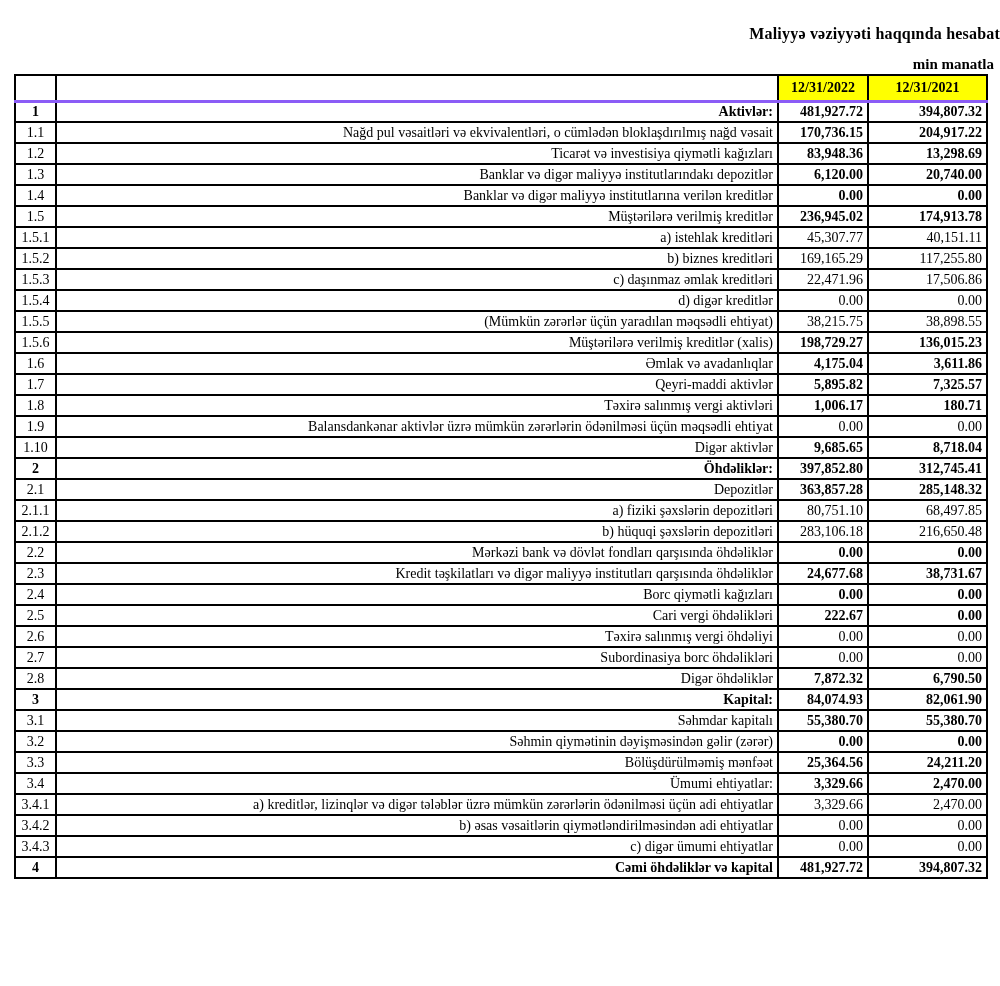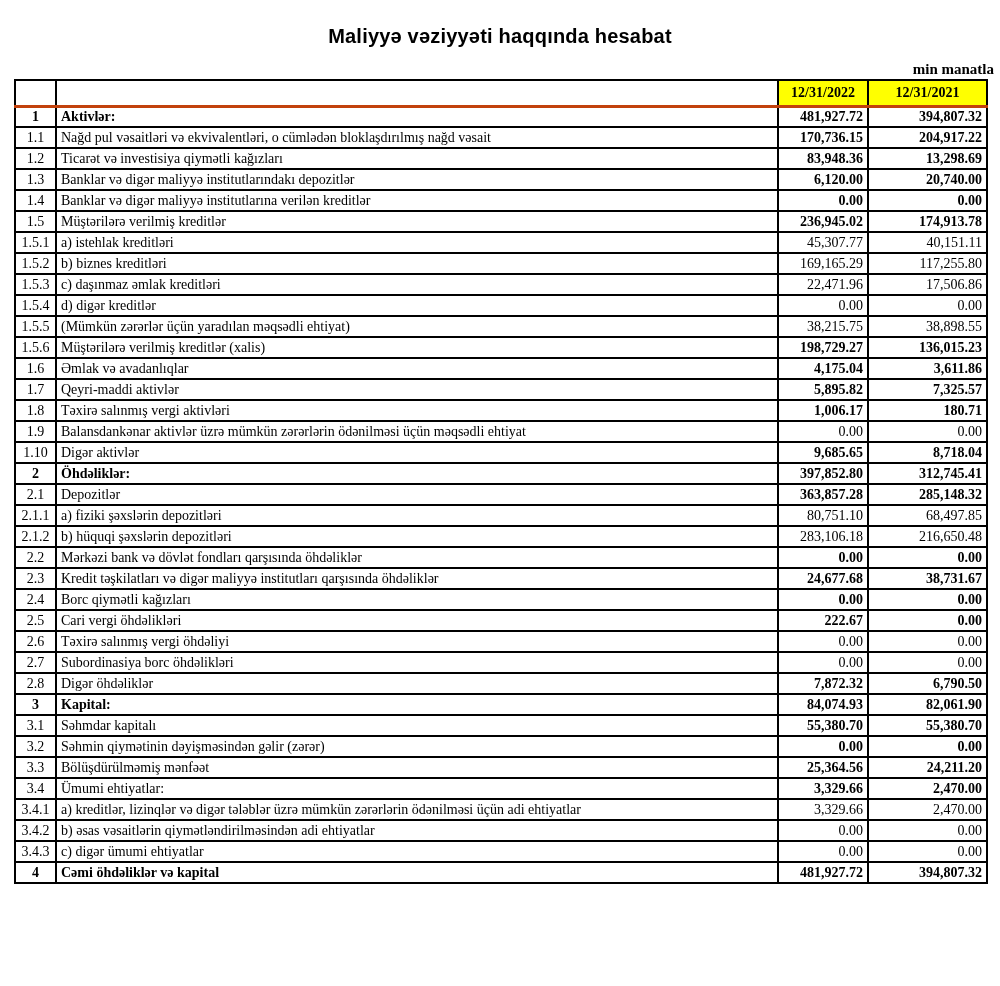--- a/index.html
+++ b/index.html
@@ -1,44 +1,44 @@
 <!DOCTYPE html>
 <html><head>
 <meta charset="utf-8">
 <style>
   html,body{margin:0;padding:0;background:#ffffff;}
   .page{
     width:1000px;height:986px;background:#ffffff;color:#000;
     font-family:"Liberation Serif",serif;overflow:hidden;box-sizing:border-box;
   }
   .title{
-    font-family:Liberation Sans, sans-serif;font-weight:bold;font-size:20px;
-    text-align:center;padding-top:25px;letter-spacing:.2px;
+    font-family:Liberation Serif, serif;font-weight:bold;font-size:16px;
+    text-align:right;padding-top:25px;letter-spacing:.2px;
   }
   .unit-note{
     font-weight:bold;font-size:15px;text-align:right;
     padding-right:6px;margin-top:13px;margin-bottom:1px;
   }
   table.fin{
     border-collapse:collapse;table-layout:fixed;
     margin-left:14px;width:974px;
   }
   table.fin col.c-no{width:41px;}
   table.fin col.c-2022{width:90px;}
   table.fin col.c-2021{width:119px;}
   table.fin th, table.fin td{
     border:2px solid #000;padding:0 4px;font-size:14px;
     overflow:hidden;white-space:nowrap;box-sizing:border-box;
   }
   table.fin thead th{height:26px;}
-  table.fin thead{border-bottom:3px solid #c2410c;}
+  table.fin thead{border-bottom:3px solid #8b5cf6;}
   table.fin tbody td{height:21px;}
   th.date{background:#FFFF00;text-align:center;font-weight:bold;font-size:15px;}
   td.no{text-align:center;padding:0 1px;}
-  td.label{text-align:left;border-radius:9px;}
+  td.label{text-align:right;border-radius:9px;}
   td.val{text-align:right;}
   .b{font-weight:bold;}
 </style>
 </head>
 <body>
 
 <div class="page">
   <div class="title">Maliyyə vəziyyəti haqqında hesabat</div>
   <div class="unit-note">min manatla</div>
 

